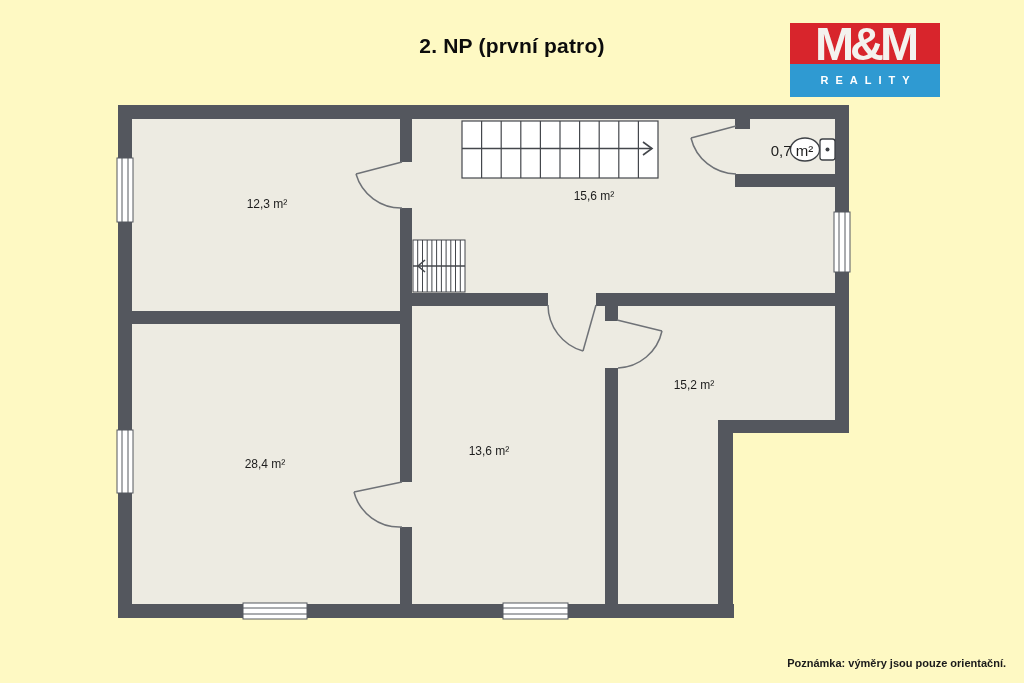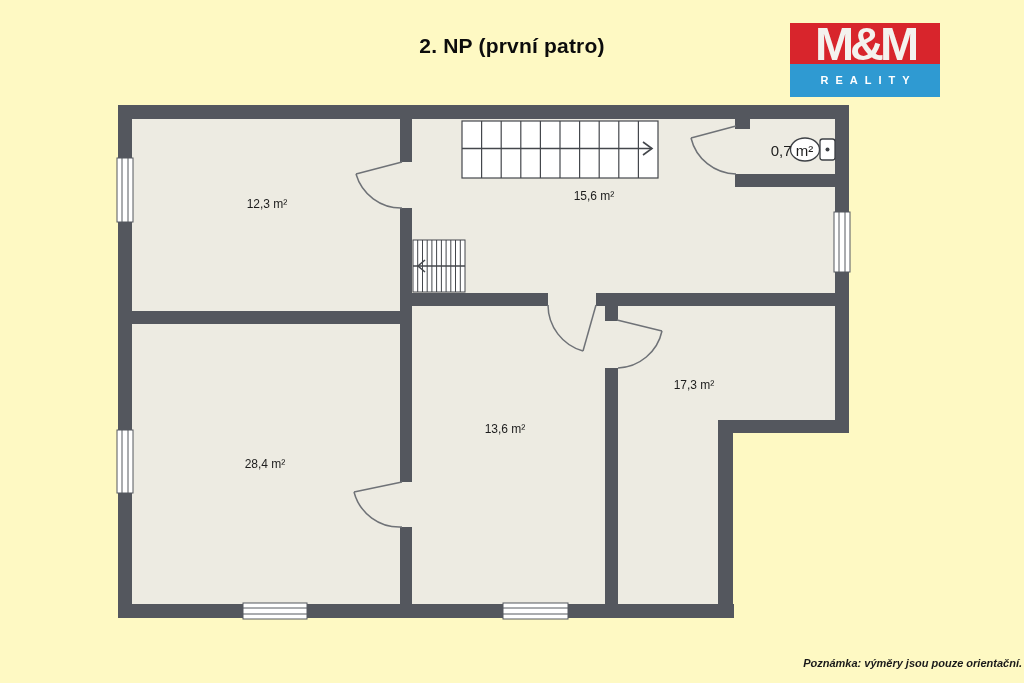--- a/index.html
+++ b/index.html
@@ -11,22 +11,22 @@
   .page-title{
     position:absolute;left:512px;top:46px;transform:translate(-50%,-50%);
     font-size:21px;font-weight:700;color:#0c0c0c;white-space:nowrap;letter-spacing:.2px;
   }
   .room-label{
     position:absolute;transform:translate(-50%,-50%);
     font-size:12px;color:#1d1d1d;white-space:nowrap;z-index:3;
   }
   .room-label.small{font-size:15px;}
   .note{
-    position:absolute;right:2px;top:663px;transform:translateY(-50%);
-    font-size:11px;font-weight:700;color:#1a1a1a;white-space:nowrap;font-style:italic;
+    position:absolute;right:18px;top:663px;transform:translateY(-50%);
+    font-size:11px;font-weight:700;color:#1a1a1a;white-space:nowrap;
   }
   .logo{
     position:absolute;left:790px;top:23px;width:150px;z-index:4;
   }
   .logo-top{
     height:41px;background:#d8252c;color:#f4f2ee;display:flex;
     align-items:center;justify-content:center;
     font-weight:800;font-size:47px;letter-spacing:-4px;line-height:1;
     font-family:"Liberation Sans",sans-serif;
   }
@@ -155,22 +155,22 @@
       <circle cx="827.5" cy="149.5" r="2" fill="#3d4045" stroke="none"></circle>
     </g>
   </svg>
 
   <div class="page-title">2. NP (první patro)</div>
 
   <div class="room-label" style="left:267px;top:204px;">12,3 m²</div>
   <div class="room-label" style="left:594px;top:196px;">15,6 m²</div>
   <div class="room-label small" style="left:792px;top:150px;">0,7 m²</div>
   <div class="room-label" style="left:265px;top:464px;">28,4 m²</div>
-  <div class="room-label" style="left:489px;top:429px;margin-left:16px;">13,6 m²</div>
-  <div class="room-label" style="left:694px;top:385px;">17,3 m²</div>
+  <div class="room-label" style="left:489px;top:451px;">13,6 m²</div>
+  <div class="room-label" style="left:694px;top:385px;">15,2 m²</div>
 
   <div class="logo">
     <div class="logo-top">M&amp;M</div>
     <div class="logo-bottom">REALITY</div>
   </div>
 
   <div class="note">Poznámka: výměry jsou pouze orientační.</div>
 
 </div>
 

